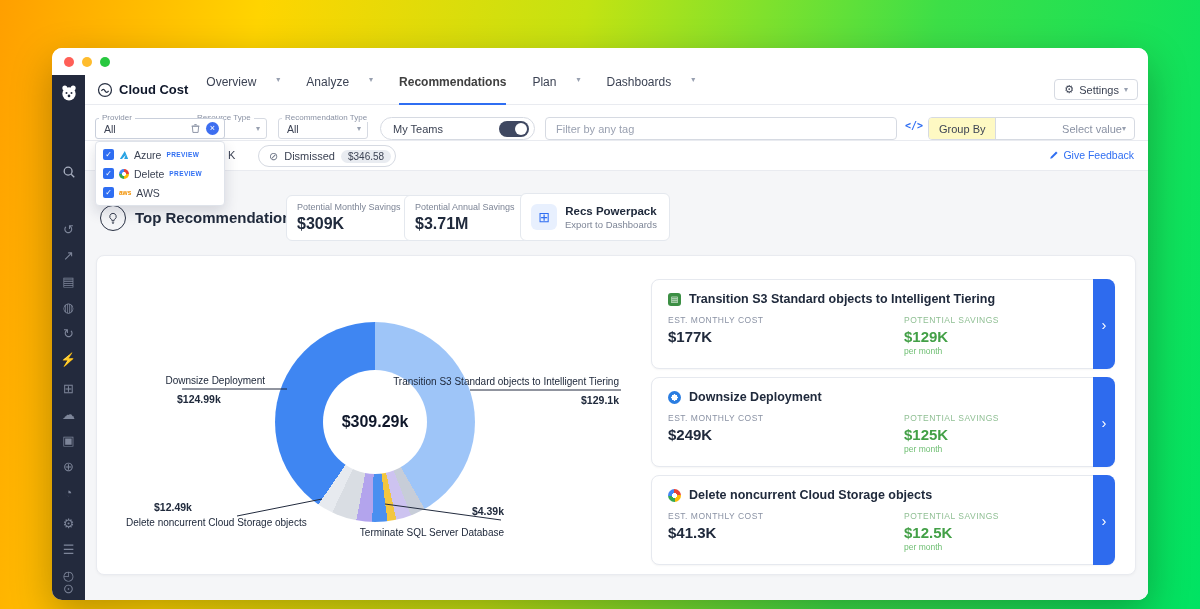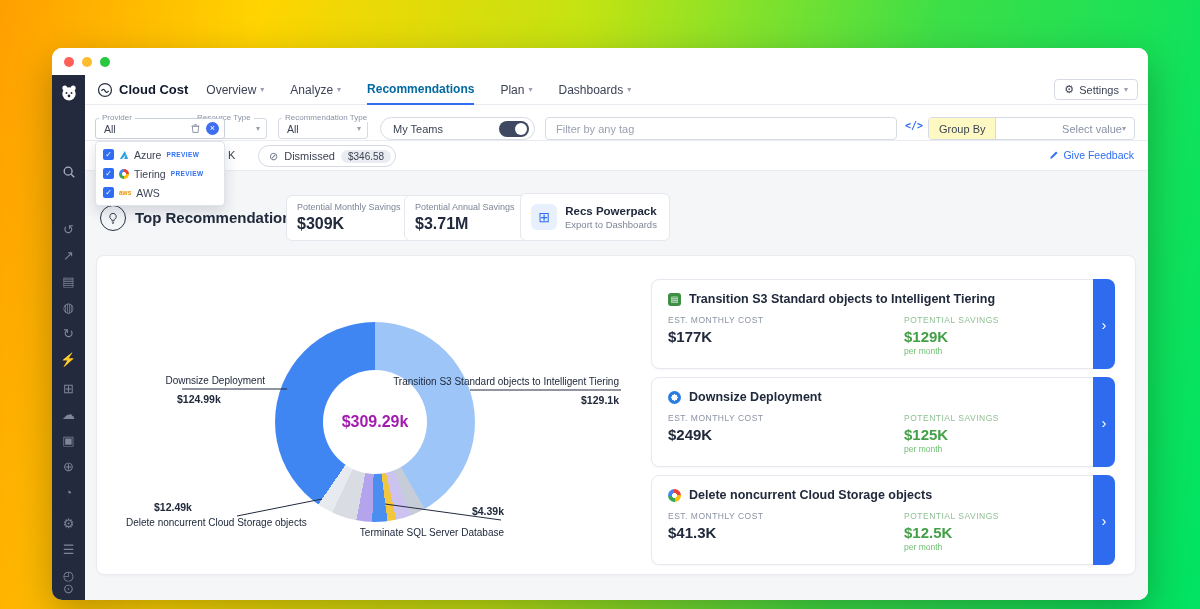--- a/index.html
+++ b/index.html
@@ -29,22 +29,22 @@
   .sgroup { display:flex; flex-direction:column; align-items:center; gap:13px; }
   .g1 { margin-top:40px; } .g2 { margin-top:16px; } .g3 { margin-top:18px; }
   .side-bottom { margin-top:auto; display:flex; flex-direction:column; align-items:center; gap:10px; }
   
   .main { flex:1; display:flex; flex-direction:column; position:relative; background:#fff; min-width:0; }
   
   .hdr { height:30px; border-bottom:1px solid #e9ebf0; display:flex; align-items:center; padding:0 10px 0 12px; flex:0 0 auto;}
   .app { display:flex; align-items:center; gap:6px; }
   .app-title { font-size:13px; font-weight:bold; color:#0f172a; }
   .nav { display:flex; gap:26px; margin-left:18px; height:30px; }
-  .nav-item { font-size:12px; color:#3c4354; display:flex; align-items:center; gap:4px; cursor:pointer; height:30px; }
-  .nav-item.active { color:#0369a1; font-weight:bold; border-bottom:2px solid #2f6ef2; }
+  .nav-item { font-size:12px; color:#3c4354; display:flex; gap:20px; cursor:pointer; height:30px; }
+  .nav-item.active { color:#404040; font-weight:bold; border-bottom:2px solid #2f6ef2; }
   .caret { font-size:8px; color:#98a0b0; }
   .btn-settings { margin-left:auto; border:1px solid #d6dae2; border-radius:4px; padding:3px 9px;
     font-size:11px; color:#3c4354; display:flex; align-items:center; gap:5px; cursor:pointer; background:#fff;}
   .gear { font-size:11px; color:#3c4354; }
   
   .filterbar { height:36px; border-bottom:1px solid #e9ebf0; position:relative; flex:0 0 auto; background:#fff;}
   .combo { position:absolute; height:21px; border:1px solid #d6dae2; border-radius:3px; background:#fff;
     display:flex; align-items:center; padding:0 6px 0 8px; font-size:10.5px; color:#3c4354; cursor:pointer;}
   .combo .caret { margin-left:auto; }
   .flabel { position:absolute; top:-6px; left:3px; font-size:8px; color:#8a92a4; background:#fff; padding:0 3px; white-space:nowrap; }
@@ -99,21 +99,21 @@
   .pp-icon { width:26px; height:26px; border-radius:6px; background:#e8f0fe; color:#2f6ef2; font-size:14px;
     display:flex; align-items:center; justify-content:center; flex:0 0 auto;}
   .pp-title { font-size:11.5px; font-weight:bold; color:#202a3c;text-align:center; }
   .pp-sub { font-size:9.5px; color:#7d8596; margin-top:2px; }
   
   .panel { position:absolute; left:11px; top:84px; width:1040px; height:320px; background:#fff;
     border:1px solid #e9ebf0; border-radius:8px; box-shadow:0 1px 3px rgba(0,0,0,.04); }
   .donut { position:absolute; left:178px; top:66px; width:200px; height:200px; border-radius:50%; }
   .hole { position:absolute; left:226px; top:114px; width:104px; height:104px; background:#fff; border-radius:50%;
     display:flex; align-items:center; justify-content:center; }
-  .center-label { font-size:16px; font-weight:bold; color:#a21caf; }
+  .center-label { font-size:16px; font-weight:bold; color:#0f172a; }
   .connectors { position:absolute; left:0; top:0; pointer-events:none; }
   .co { position:absolute; font-size:10px; color:#202a3c; white-space:nowrap; }
   .co.bold { font-weight:bold; font-size:10.5px; }
   
   .rec { position:absolute; left:554px; width:464px; height:90px; background:#fff; border:1px solid #e6e9ef;
     border-radius:8px; box-shadow:0 1px 2px rgba(0,0,0,.04); }
   .rec-inner { padding:12px 40px 12px 16px; }
   .rec-title-row { display:flex; align-items:center; gap:8px; }
   .rec-title { font-size:12.5px; font-weight:bold; color:#202a3c; }
   .ric { width:13px; height:13px; flex:0 0 auto; display:flex; align-items:center; justify-content:center; }
@@ -269,21 +269,21 @@
             <span class="cb">✓</span>
             <svg width="10" height="10" viewBox="0 0 12 12">
                 <path d="M7 1.2 L11 10.8 H6.2 L8 6 L3.6 10.8 H1 Z" fill="#29a3e3"></path>
               </svg>
             <span class="pname">Azure</span>
             <span class="pbadge">PREVIEW</span>
           </div>
           <div class="dd-row">
             <span class="cb">✓</span>
             <span class="gdot"></span>
-            <span class="pname">Tiering</span>
+            <span class="pname">Delete</span>
             <span class="pbadge">PREVIEW</span>
           </div>
           <div class="dd-row">
             <span class="cb">✓</span>
             <span class="awstxt">aws</span>
             <span class="pname">AWS</span>
           </div>
         </div>
       </div>
 

